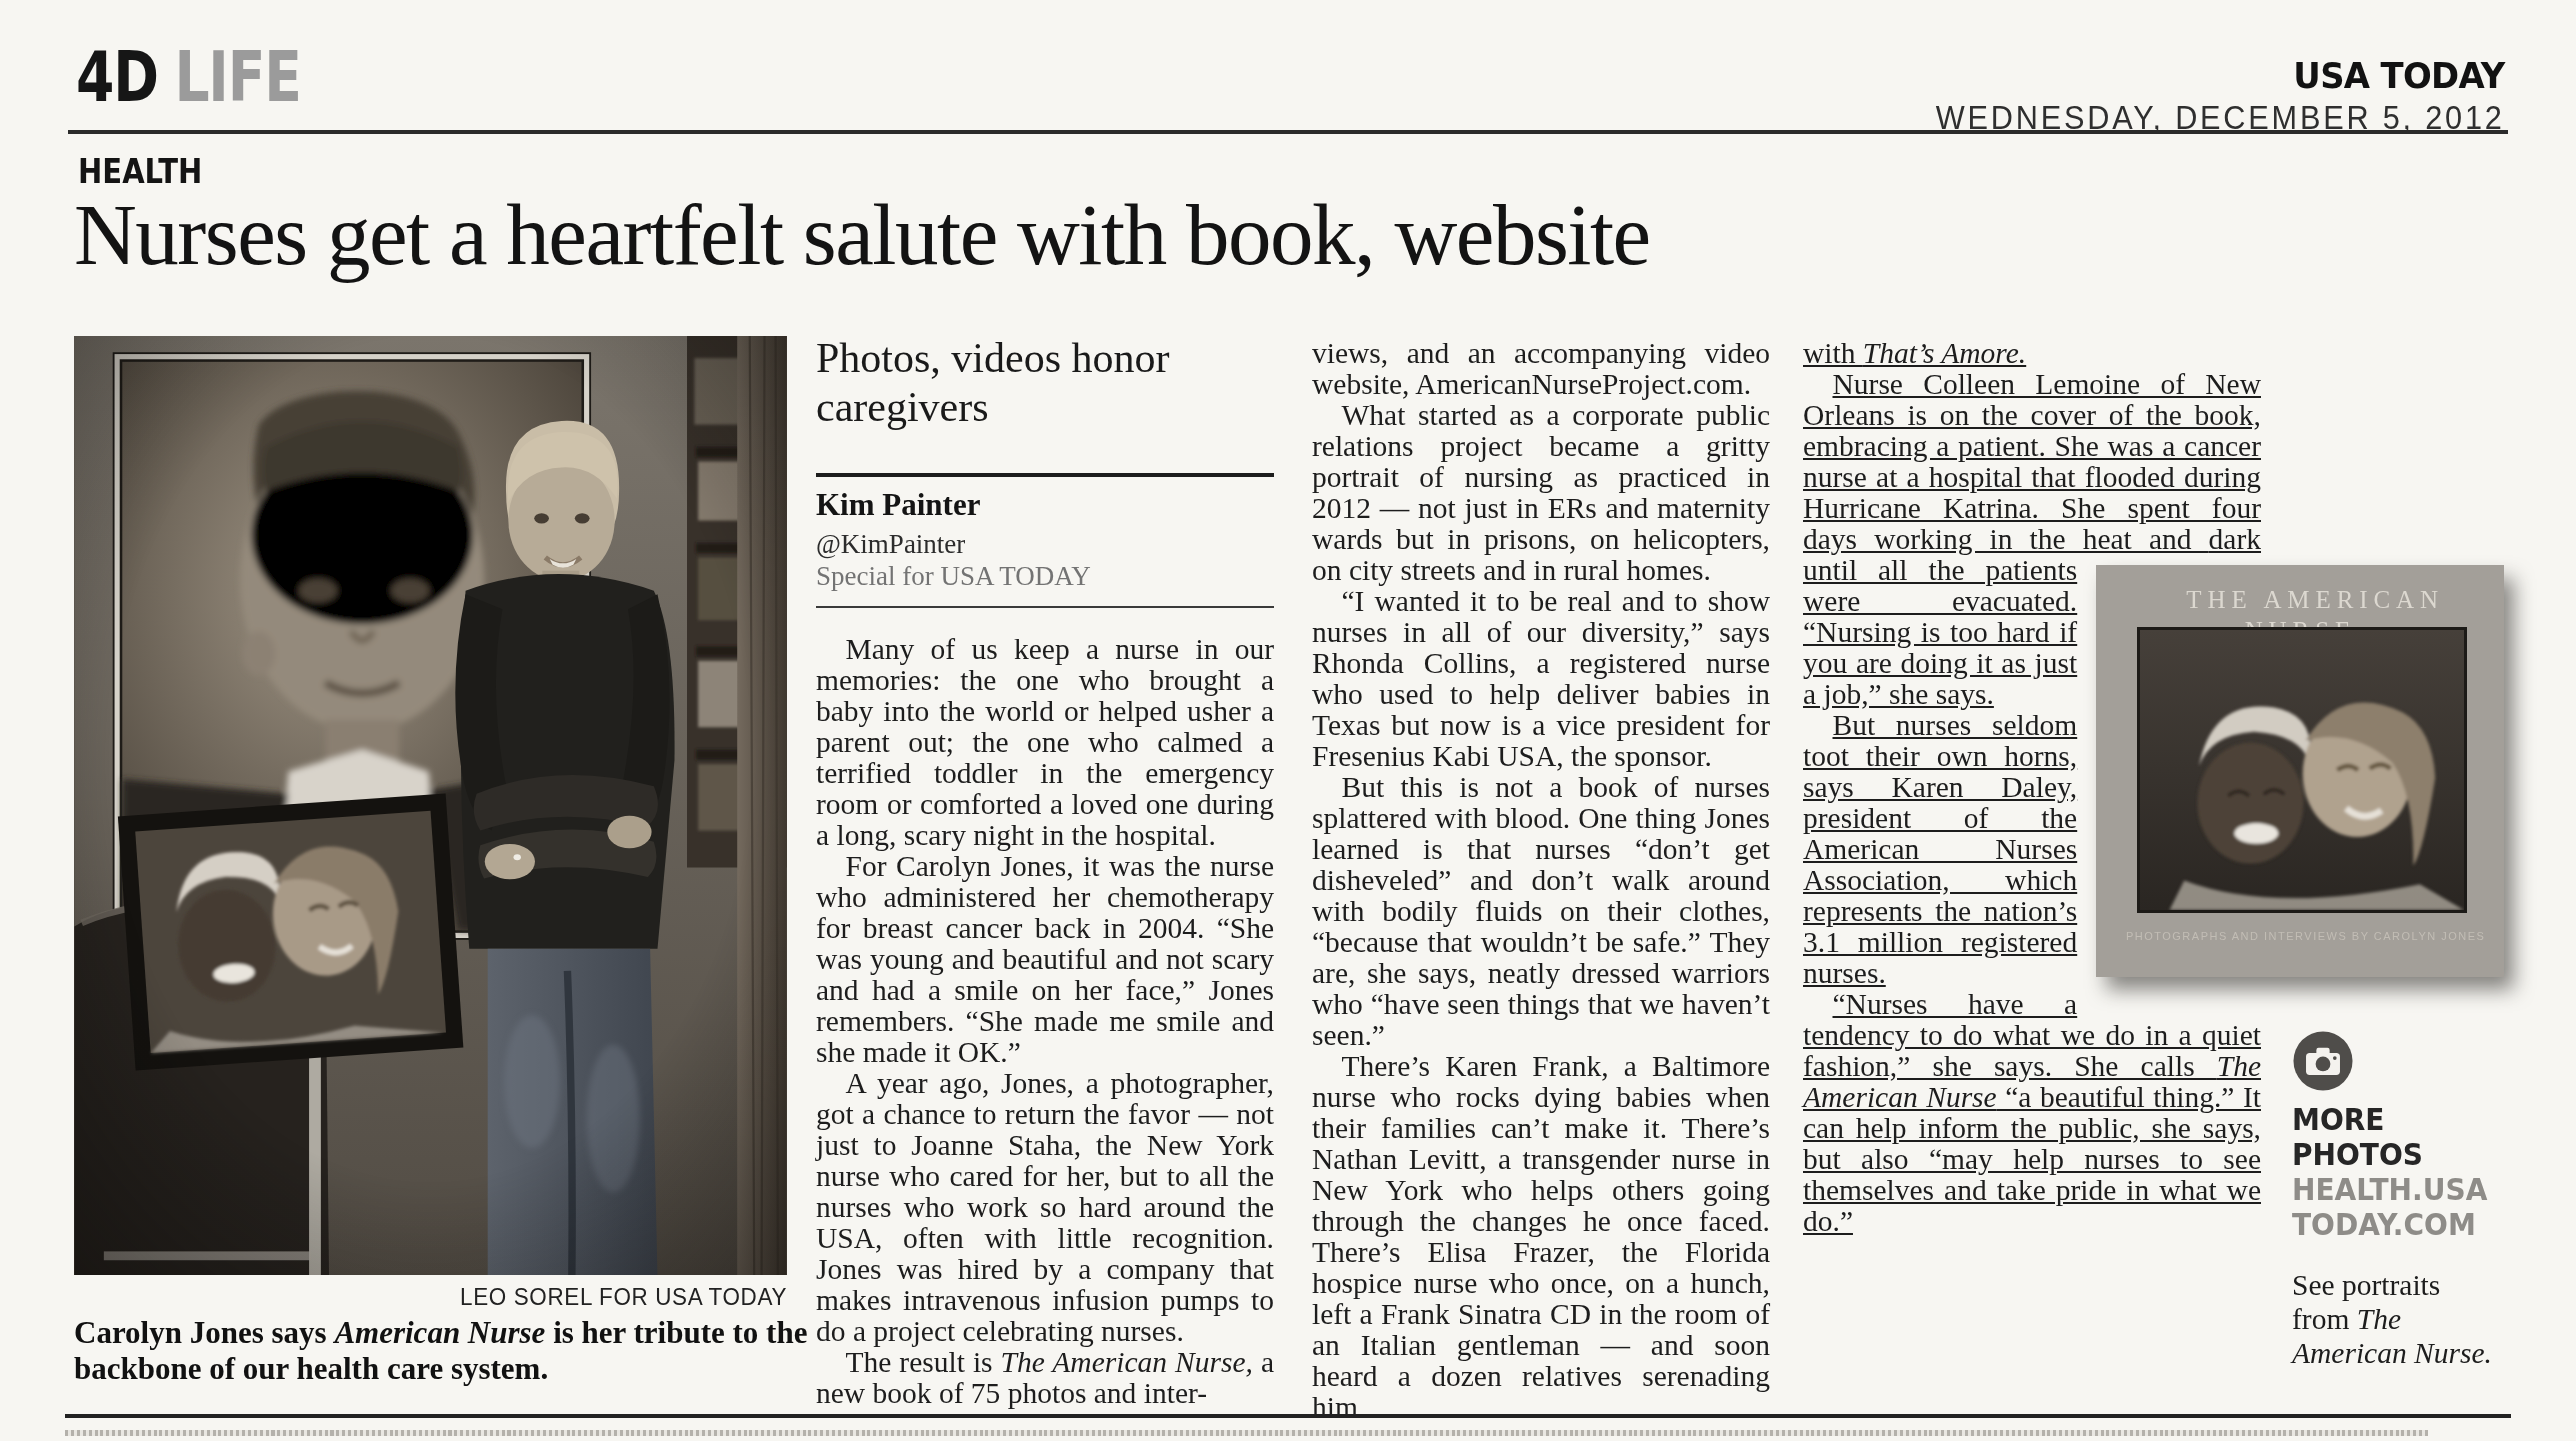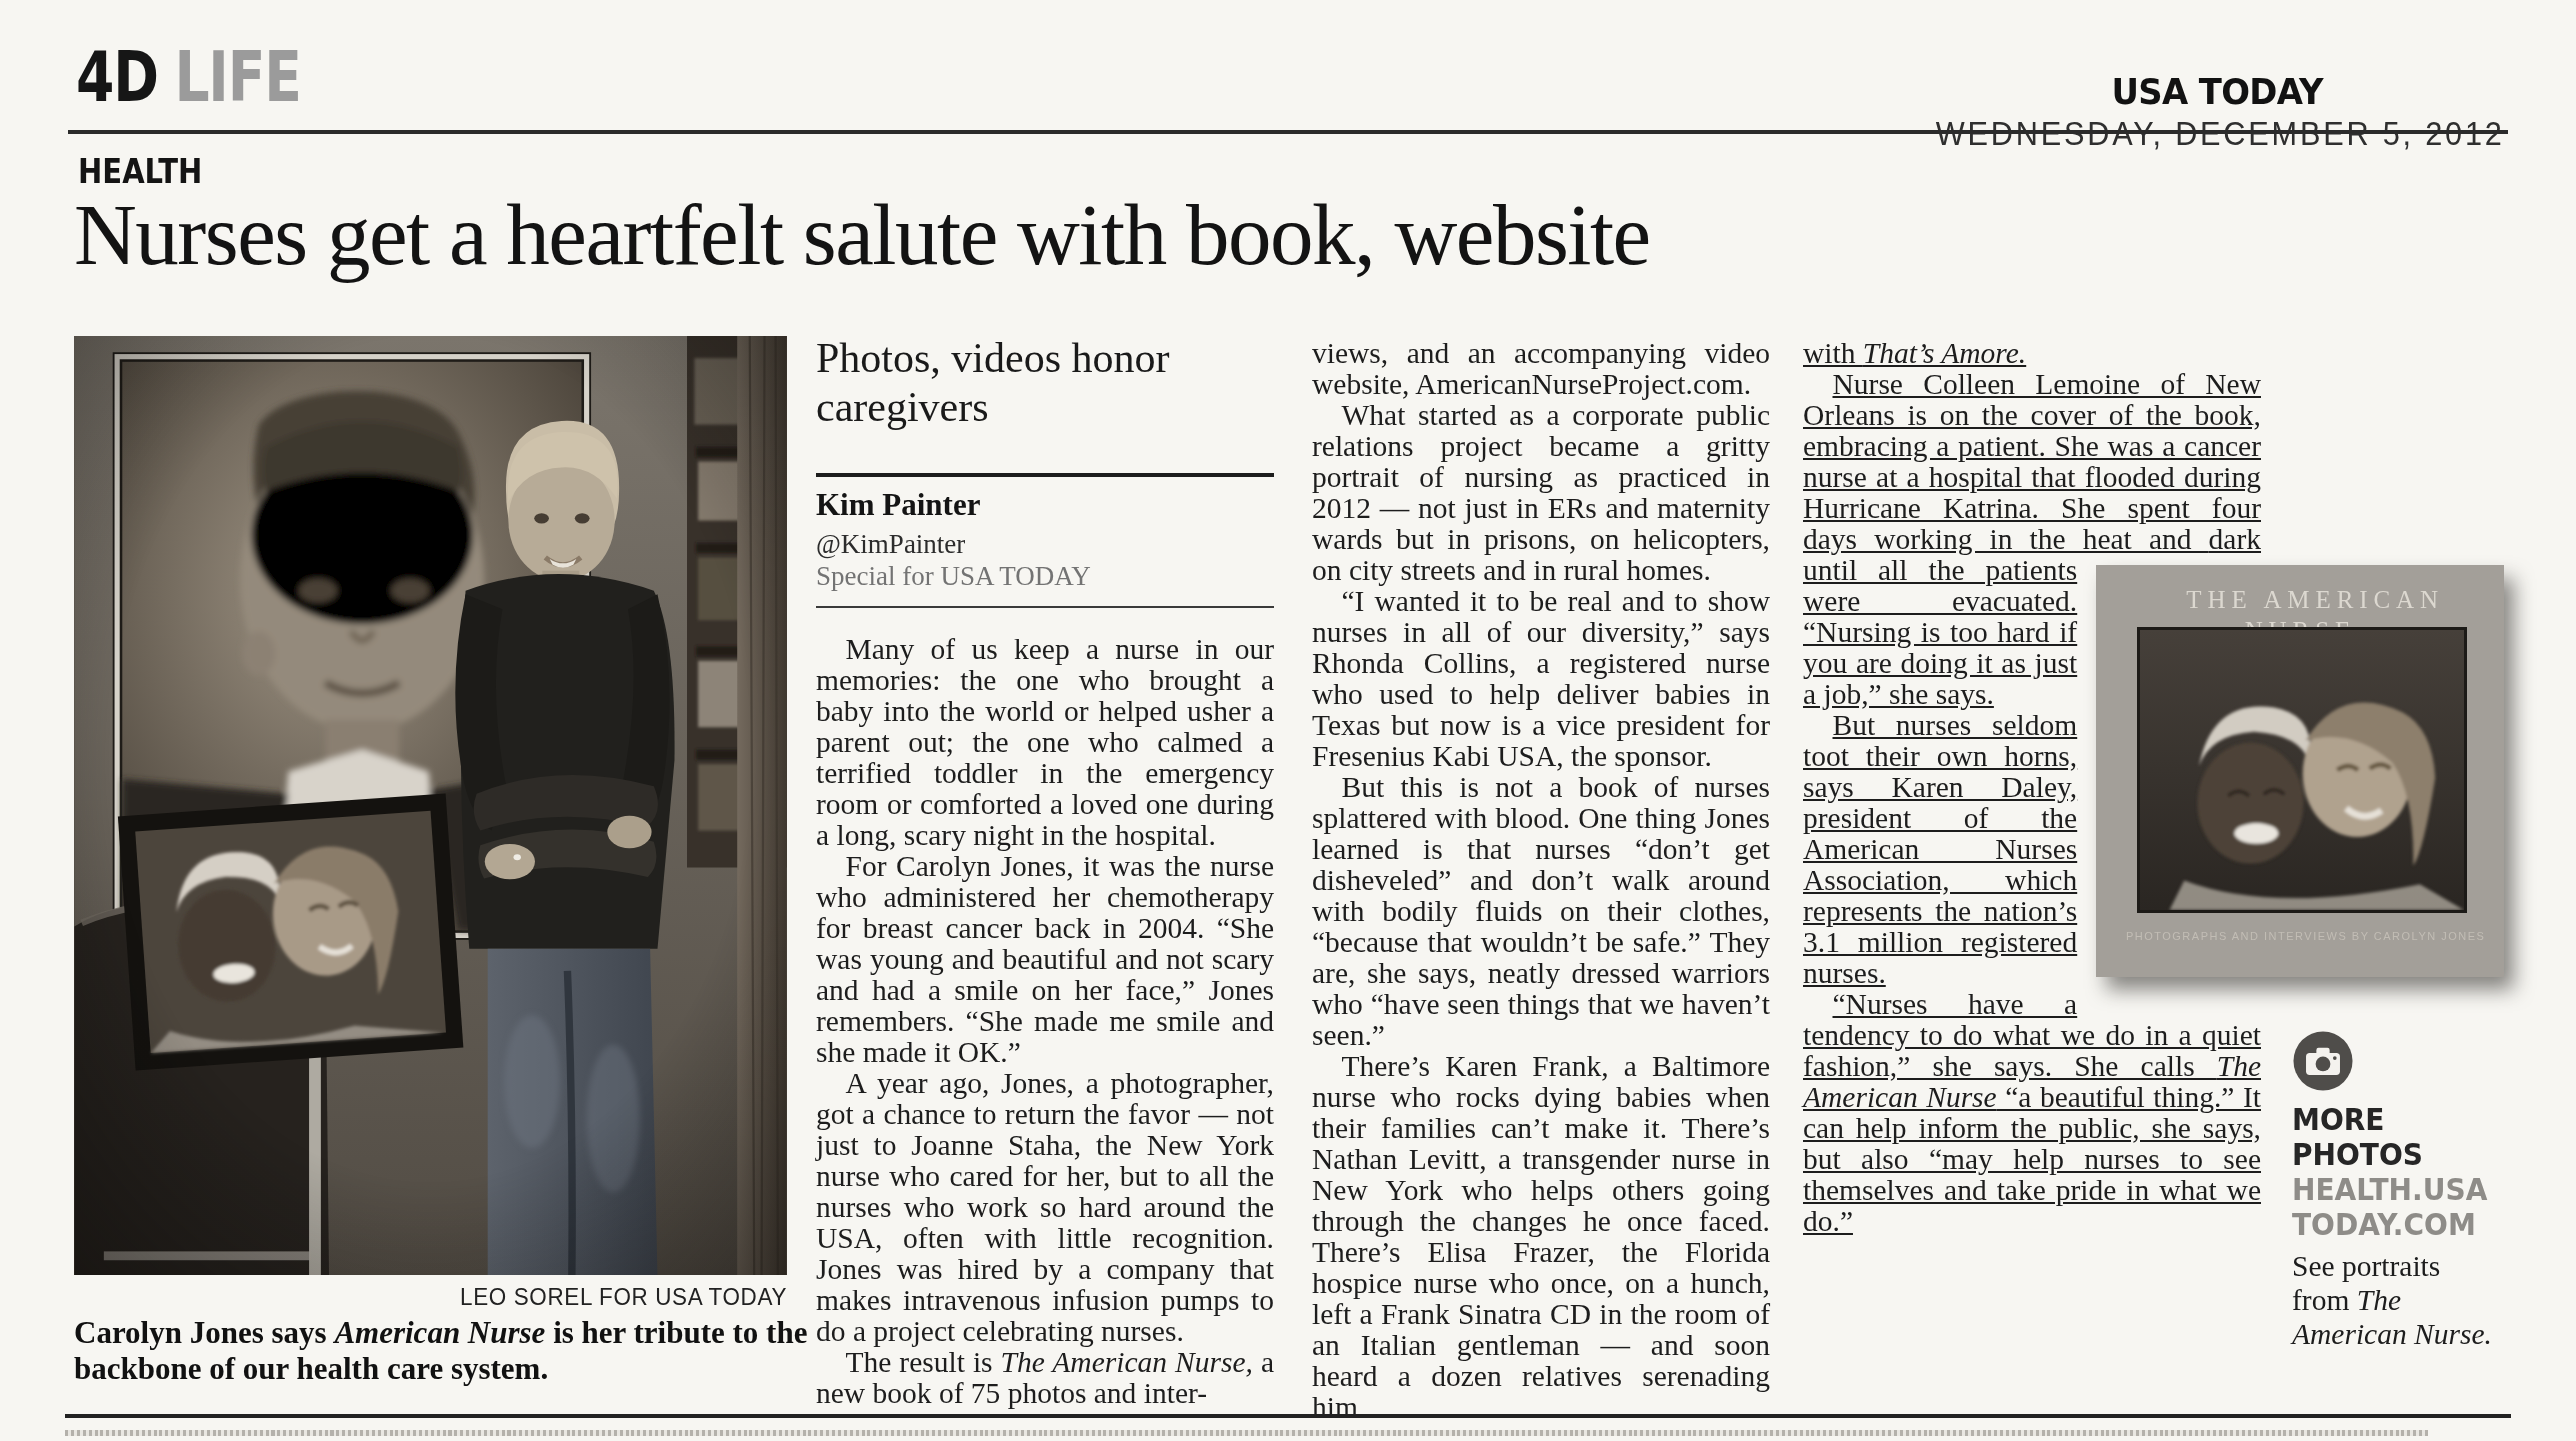--- a/index.html
+++ b/index.html
@@ -6,21 +6,21 @@
   body{width:2576px;height:1442px;position:relative;background:#f7f6f2;overflow:hidden;
        font-family:"Liberation Serif","DejaVu Serif",serif;color:#1d1d1d;}
   .abs{position:absolute;}
 
   
   .plate{left:76px;top:43px;font-family:"DejaVu Sans","Liberation Sans",sans-serif;
          font-weight:bold;font-size:69px;line-height:1;transform:scaleX(.8);transform-origin:left top;
          white-space:nowrap;letter-spacing:-1.5px;}
   .plate .num{color:#161616;}
   .plate .sec{color:#9b9b9b;margin-left:20.7px;}
-  .masthead{right:71px;top:55px;text-align:center;transform-origin:right top;margin-top:16px;}
+  .masthead{right:71px;top:55px;text-align:right;transform-origin:right top;}
   .mast-name{font-family:"DejaVu Sans","Liberation Sans",sans-serif;font-weight:bold;font-size:36px;
              color:#121212;transform:scaleX(.94);transform-origin:right top;letter-spacing:-0.7px;}
   .mast-date{font-family:"Liberation Sans",sans-serif;font-weight:400;font-size:33px;color:#2f2f2f;
              letter-spacing:3px;transform:scaleX(.93);transform-origin:right top;margin-top:3px;}
   .rule-top{left:68px;right:68px;top:130px;height:3.7px;background:#2b2b2b;}
   .kicker{left:78px;top:152px;font-family:"DejaVu Sans","Liberation Sans",sans-serif;font-weight:bold;
           font-size:33px;color:#141414;transform:scaleX(.88);transform-origin:left top;letter-spacing:0;}
   .headline{left:74px;top:189px;width:2452px;font-weight:normal;font-size:87px;line-height:1.05;
             color:#131313;letter-spacing:-1.5px;white-space:nowrap;}
 
@@ -61,21 +61,21 @@
   .book-credit{position:absolute;left:0;right:12px;bottom:25px;text-align:left;
                font-family:"Liberation Sans",sans-serif;font-size:11px;letter-spacing:1.5px;color:#c2bdb5;}
 
   
   .promo{left:2292px;top:1030px;width:214px;}
   .promo .cam{width:62px;height:62px;}
   .promo-strong{font-family:"DejaVu Sans","Liberation Sans",sans-serif;font-weight:bold;font-size:29.5px;
                 line-height:35px;color:#262626;transform:scaleX(.95);transform-origin:left top;margin-top:7.4px;}
   .promo-site{font-family:"DejaVu Sans","Liberation Sans",sans-serif;font-weight:bold;font-size:29.5px;
               line-height:35px;color:#8e8c88;transform:scaleX(.95);transform-origin:left top;}
-  .promo-blurb{font-size:29.5px;line-height:34px;color:#1d1d1d;margin-top:6px;width:201px;}
+  .promo-blurb{font-size:29.5px;line-height:34px;color:#1d1d1d;margin-top:25px;width:201px;}
 
   
   .rule-bottom{left:65px;right:65px;top:1414px;height:3.7px;background:#222;}
   .rule-halftone{left:65px;right:148px;top:1430px;height:5.9px;
                  background:repeating-linear-gradient(90deg,#b4b1ab 0 3px,#e9e7e2 3px 5.9px);}
 </style>
 </head>
 <body>
 
 <div class="abs plate">

